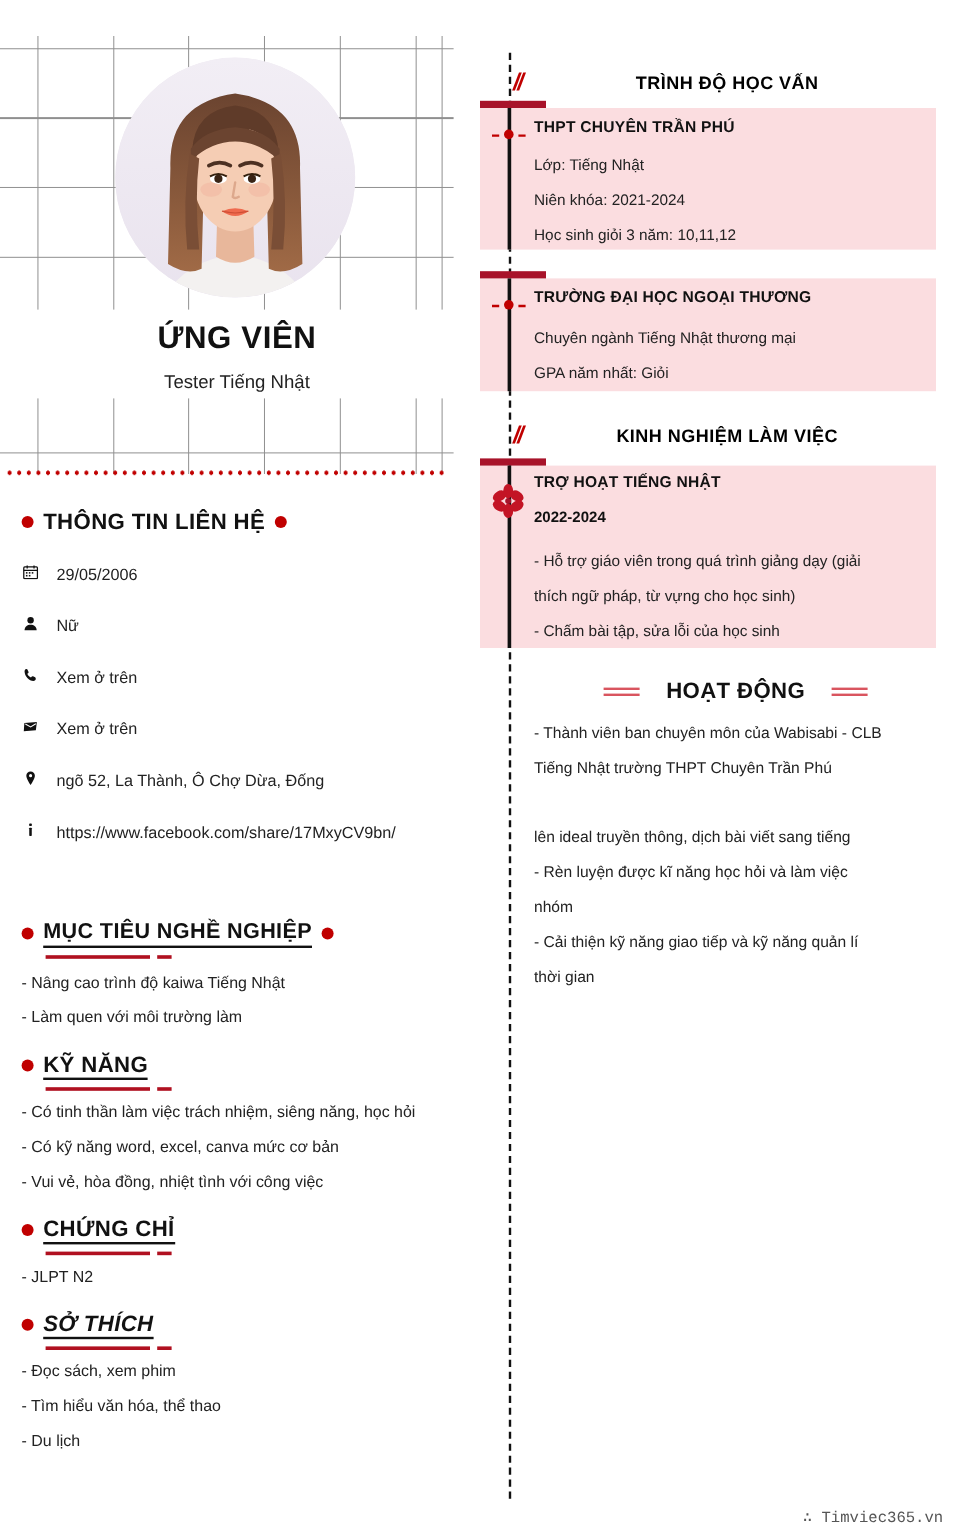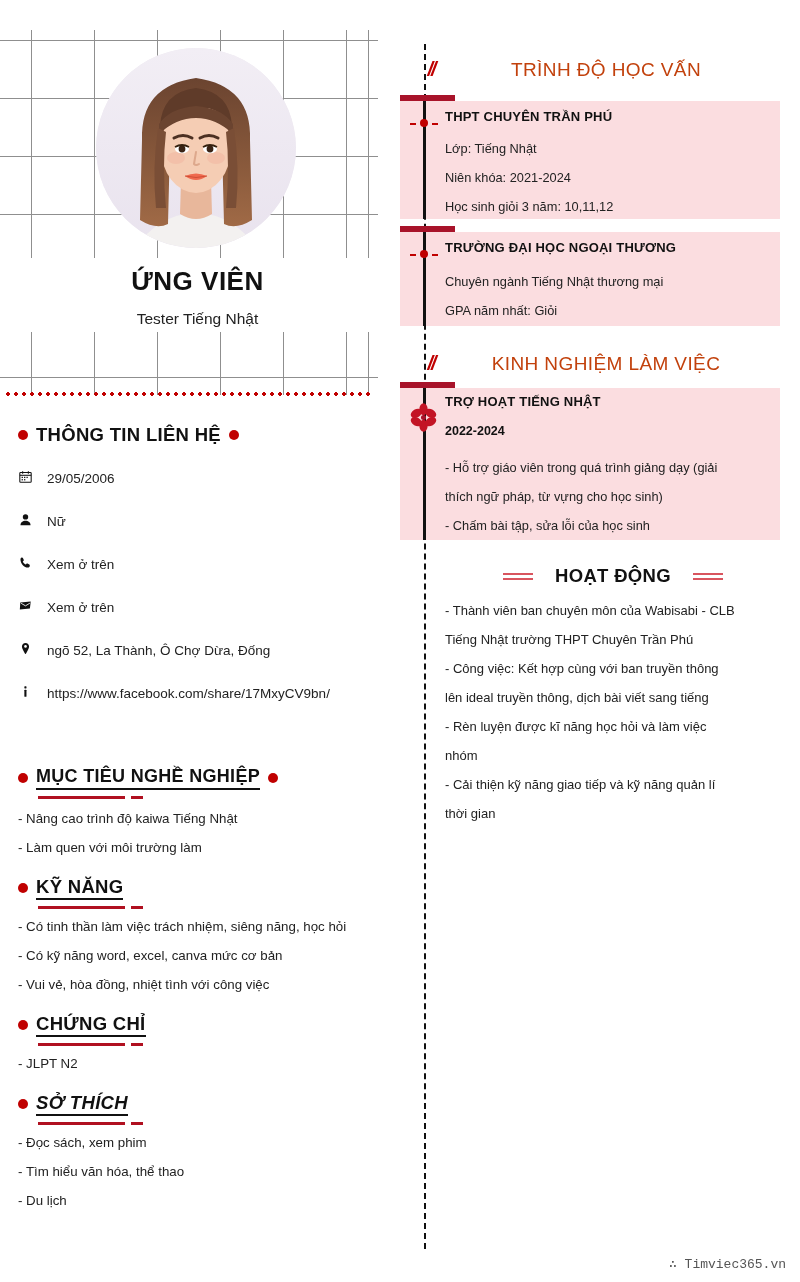--- a/index.html
+++ b/index.html
@@ -69,21 +69,21 @@
   
   .right-col { position:absolute; left:400px; top:0; width:400px; height:1282px; }
 
   .vdash {
     position:absolute; left:24px; top:44px; width:0; height:1205px;
     border-left:2px dashed #111;
   }
 
   .rsec-head { position:absolute; display:flex; align-items:center; width:380px; }
   .slashes { color:#c00000; font-size:20px; font-weight:bold; font-style:italic; letter-spacing:-2px; width:42px; text-align:center; flex:none;}
-  .rsec-title { flex:1; text-align:center; font-size:19px; font-weight:normal; letter-spacing:0.4px; color:#c2410c; padding-right:30px;}
+  .rsec-title { flex:1; text-align:center; font-size:15px; font-weight:bold; letter-spacing:0.4px; color:#000000; padding-right:30px;}
 
   .card {
     position:absolute; background:#fbdde0;
   }
   .card-topbar { position:absolute; left:0; height:6px; background:#a8132a; }
   .card-vline { position:absolute; width:3px; background:#111; }
   .card-title { position:absolute; font-size:13px; font-weight:bold; letter-spacing:0.2px; color:#111; }
   .card-sub { position:absolute; font-size:12.5px; font-weight:bold; color:#111; }
   .card-line { position:absolute; font-size:12.8px; color:#222; line-height:1.55; }
 
@@ -329,21 +329,21 @@
 
   <div class="right-col">
 
     <div class="vdash"></div>
 
     <div class="rsec-head" style="left:10px; top:58px;">
       <span class="slashes">//</span>
       <span class="rsec-title">TRÌNH ĐỘ HỌC VẤN</span>
     </div>
 
-    <div class="card" style="left:0px; top:90px; width:380px; height:118px;margin-top:11px;">
+    <div class="card" style="left:0px; top:90px; width:380px; height:118px;">
       <div class="card-topbar" style="top:-6px; width:55px;"></div>
       <div class="card-vline" style="left:23px; top:0; height:118px;"></div>
       <div class="tick" style="left:10px; top:22px;"></div>
       <div class="tick-dot" style="left:20px; top:18px;"></div>
       <div class="card-title" style="left:45px; top:8px;">THPT CHUYÊN TRẦN PHÚ</div>
       <div class="card-line" style="left:45px; top:38px;">Lớp: Tiếng Nhật</div>
       <div class="card-line" style="left:45px; top:67px;">Niên khóa: 2021-2024</div>
       <div class="card-line" style="left:45px; top:96px;">Học sinh giỏi 3 năm: 10,11,12</div>
     </div>
 
@@ -392,21 +392,20 @@
         </span>
       <span class="act-title">HOẠT ĐỘNG</span>
       <span class="eqbar">
           <i></i>
           <i></i>
         </span>
     </div>
 
     <div class="act-line" style="left:45px; top:601px;">- Thành viên ban chuyên môn của Wabisabi - CLB</div>
     <div class="act-line" style="left:45px; top:630px;">Tiếng Nhật trường THPT Chuyên Trần Phú</div>
-    <div class="act-line" style="left:45px; top:659px;">- Công việc: Kết hợp cùng với ban truyền thông</div>
     <div class="act-line" style="left:45px; top:688px;">lên ideal truyền thông, dịch bài viết sang tiếng</div>
     <div class="act-line" style="left:45px; top:717px;">- Rèn luyện được kĩ năng học hỏi và làm việc</div>
     <div class="act-line" style="left:45px; top:746px;">nhóm</div>
     <div class="act-line" style="left:45px; top:775px;">- Cải thiện kỹ năng giao tiếp và kỹ năng quản lí</div>
     <div class="act-line" style="left:45px; top:804px;">thời gian</div>
   </div>
 
   <div class="footer">∴ Timviec365.vn</div>
 </div>
 

